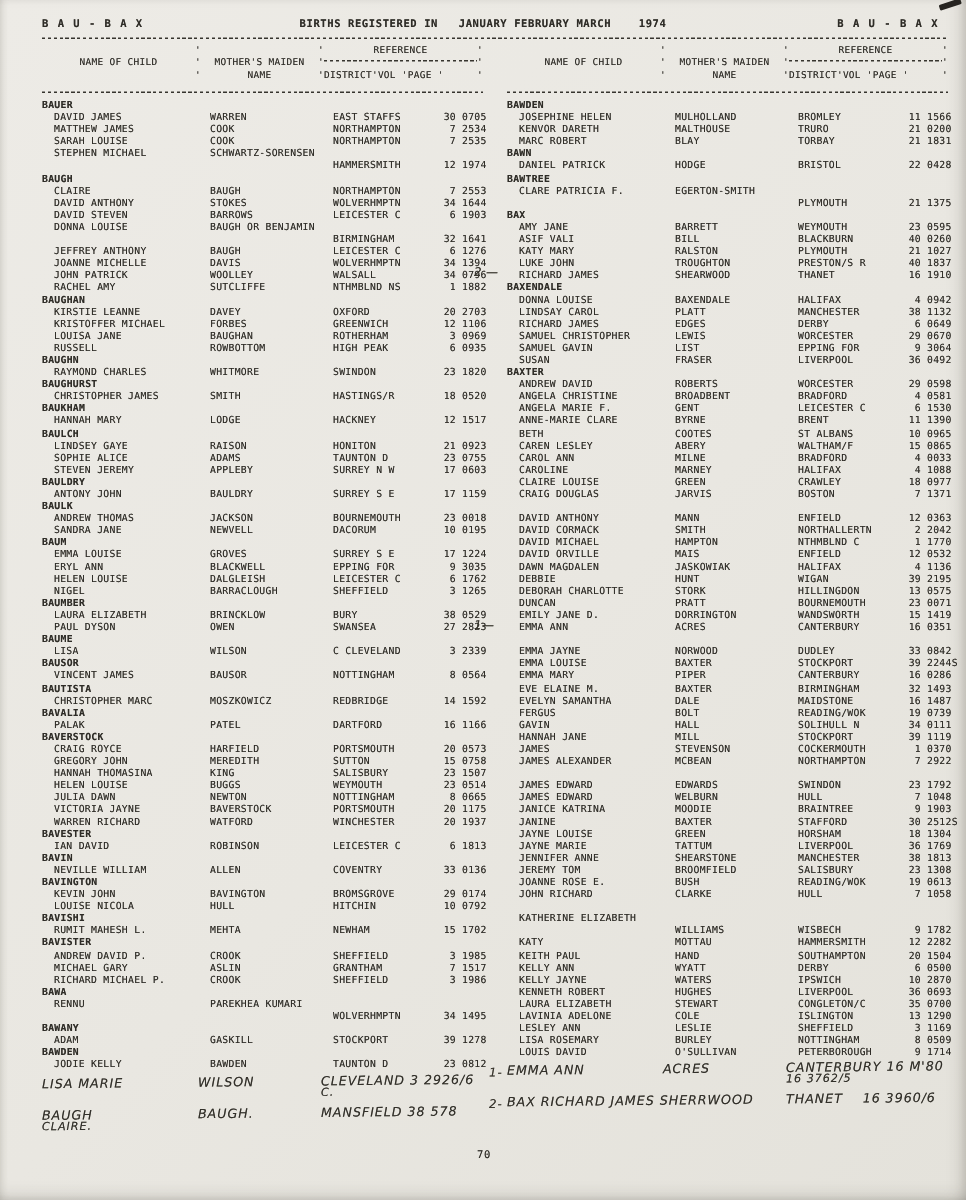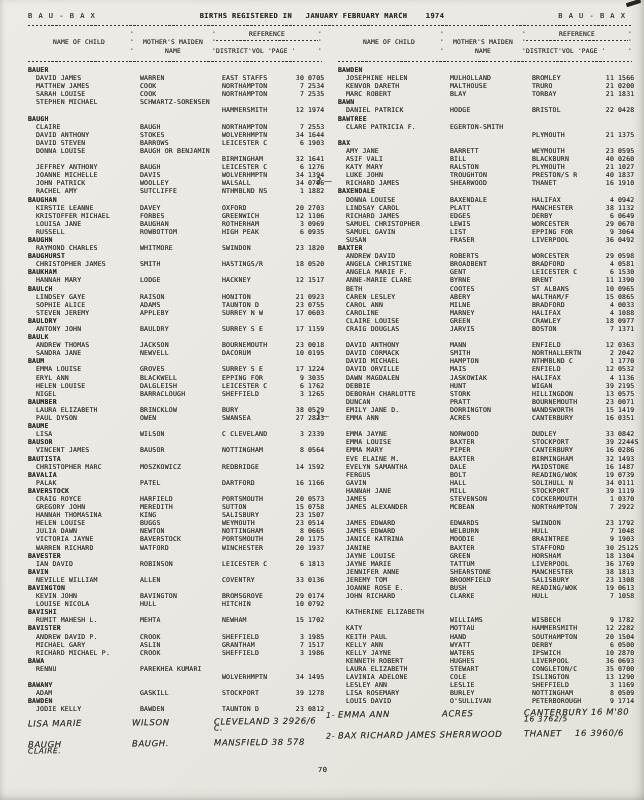--- a/index.html
+++ b/index.html
@@ -5,21 +5,21 @@
   html,body{margin:0;padding:0;background:#b9b7b2;}
   .paper{
     position:relative;width:644px;height:800px;margin:0 auto;overflow:hidden;
     background:linear-gradient(135deg,#edebe6 0%,#e9e7e1 55%,#e4e2db 100%);
     box-shadow:inset -8px 0 12px -8px rgba(60,55,45,.35), inset 0 -8px 12px -8px rgba(60,55,45,.25), inset 3px 0 6px -3px rgba(60,55,45,.2);
     font-family:"DejaVu Sans Mono",monospace;
     color:#2e2c27;
     -webkit-font-smoothing:none;
   }
   .typed{font-size:6.5px;line-height:8.1px;letter-spacing:.2px;white-space:pre;text-shadow:0 0 .4px rgba(40,36,30,.55);}
-  .corner{position:absolute;top:12px;font-size:7px;font-weight:normal;letter-spacing:1px;white-space:pre;}
+  .corner{position:absolute;top:12px;font-size:7px;font-weight:bold;letter-spacing:1px;white-space:pre;}
   .corner.l{left:28px;} .corner.r{right:18px;}
   .title{position:absolute;top:12px;left:50%;transform:translateX(-50%);font-size:7px;font-weight:bold;white-space:pre;letter-spacing:.4px;}
   .dashline{position:absolute;height:1.4px;background:repeating-linear-gradient(90deg,#36342e 0 2.2px,transparent 2.2px 3.9px);}
   .colhead{position:absolute;top:28px;width:294px;}
   .colhead .hrow{display:flex;height:8.5px;align-items:flex-end;}
   .hc{font-size:6.3px;letter-spacing:.2px;white-space:pre;overflow:visible;text-shadow:0 0 .4px rgba(40,36,30,.5);}
   .hc.ctr{text-align:center;}
   .sep{width:4px;font-size:6.3px;text-align:center;flex:none;}
   .dashfill{align-self:center;width:100%;height:1.2px;background:repeating-linear-gradient(90deg,#36342e 0 2.2px,transparent 2.2px 3.9px);}
   .col{position:absolute;top:66px;width:298px;}

